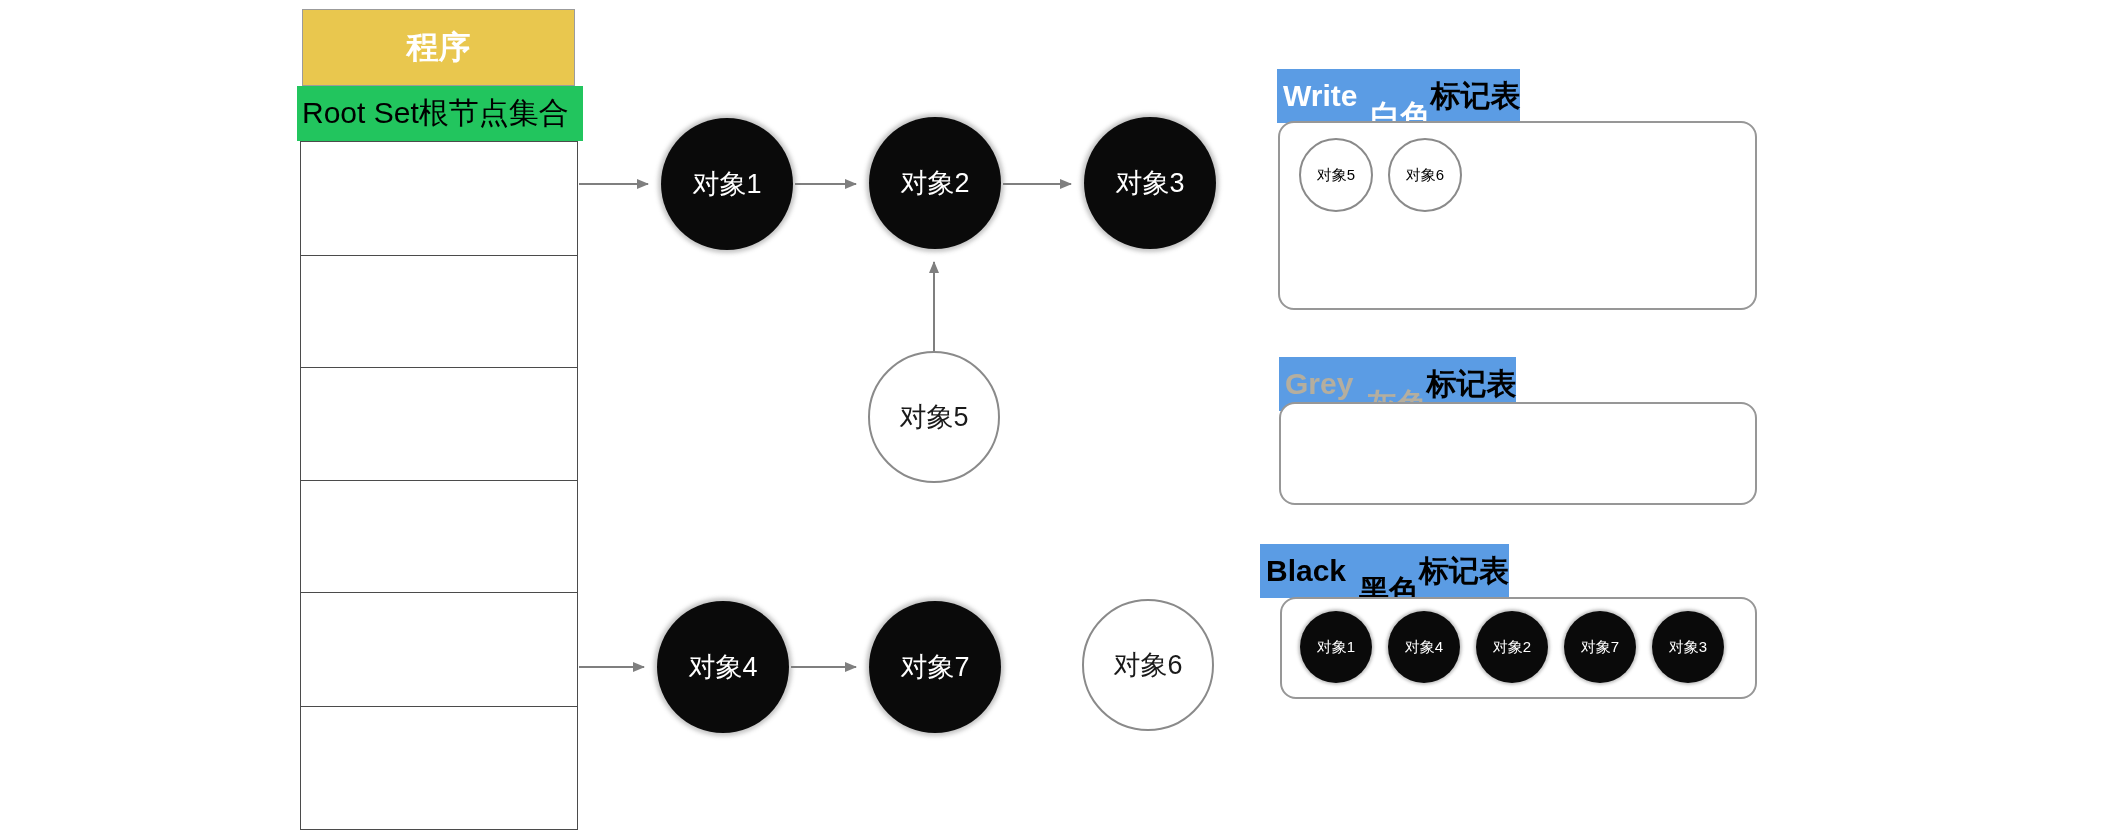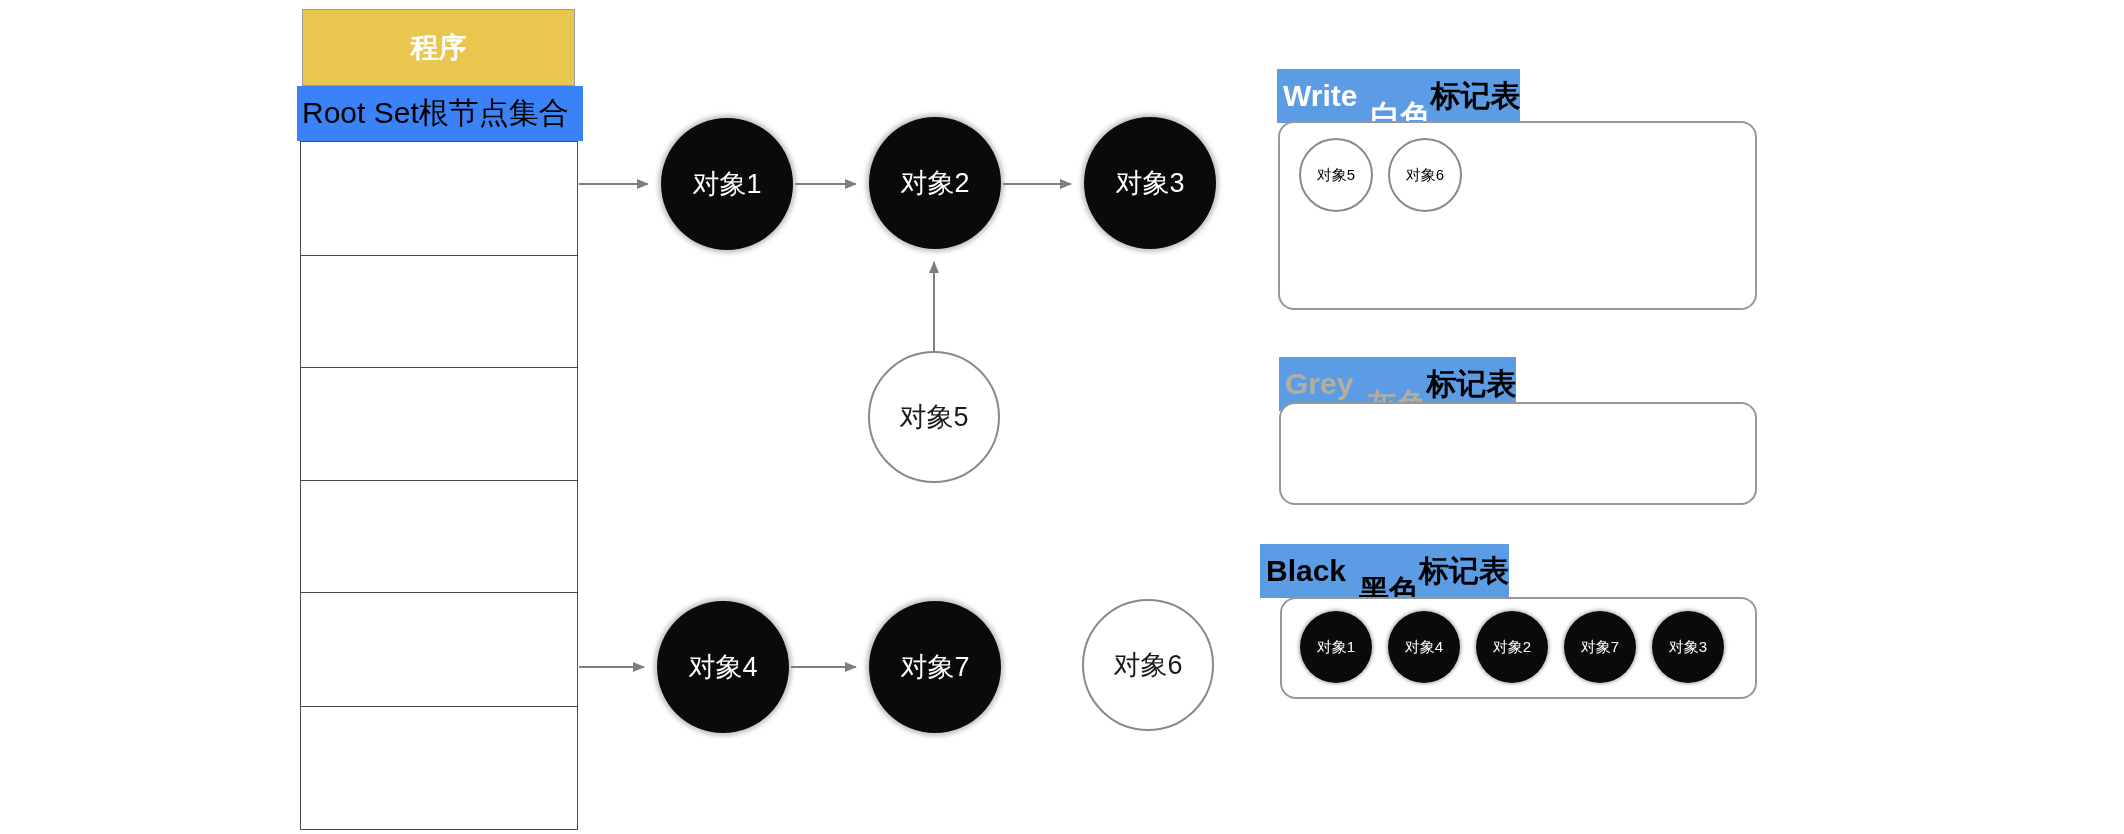--- a/index.html
+++ b/index.html
@@ -4,25 +4,25 @@
 <style>
   html,body { margin:0; padding:0; background:#ffffff; }
   body { font-family:"Liberation Sans","DejaVu Sans",sans-serif; }
   #canvas { position:relative; width:2124px; height:834px; background:#ffffff; overflow:hidden; }
 
   
   .prog-header {
     position:absolute; left:302px; top:9px; width:273px; height:77px;
     background:#E9C74E; border:1px solid #9b9b9b; box-sizing:border-box;
     display:flex; align-items:center; justify-content:center;
-    color:#ffffff; font-size:28px; font-weight:bold;
+    color:#ffffff; font-size:32px; font-weight:bold;
   }
   .rootset-label {
     position:absolute; left:297px; top:86px; width:286px; height:55px;
-    background:#3b82f6; box-sizing:border-box;
+    background:#22c55e; box-sizing:border-box;
     display:flex; align-items:center; justify-content:flex-start; padding-left:5px;
     color:#000000; font-size:30px; font-weight:400; white-space:nowrap;
   }
   .stack-table {
     position:absolute; left:300px; top:141px; width:278px; height:689px;
     border:1px solid #4b4b4b; box-sizing:border-box; background:#ffffff;
   }
   .stack-row { box-sizing:border-box; width:100%; }
   .stack-row + .stack-row { border-top:1px solid #4b4b4b; }
 

